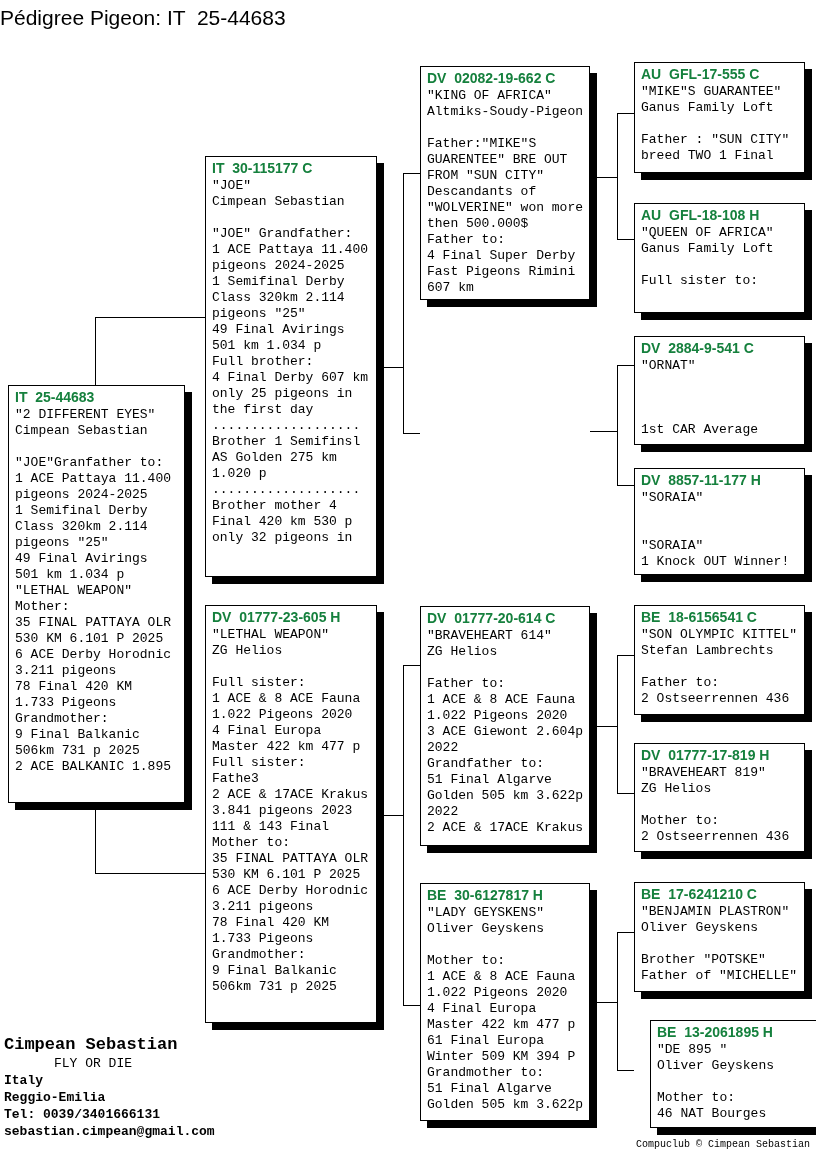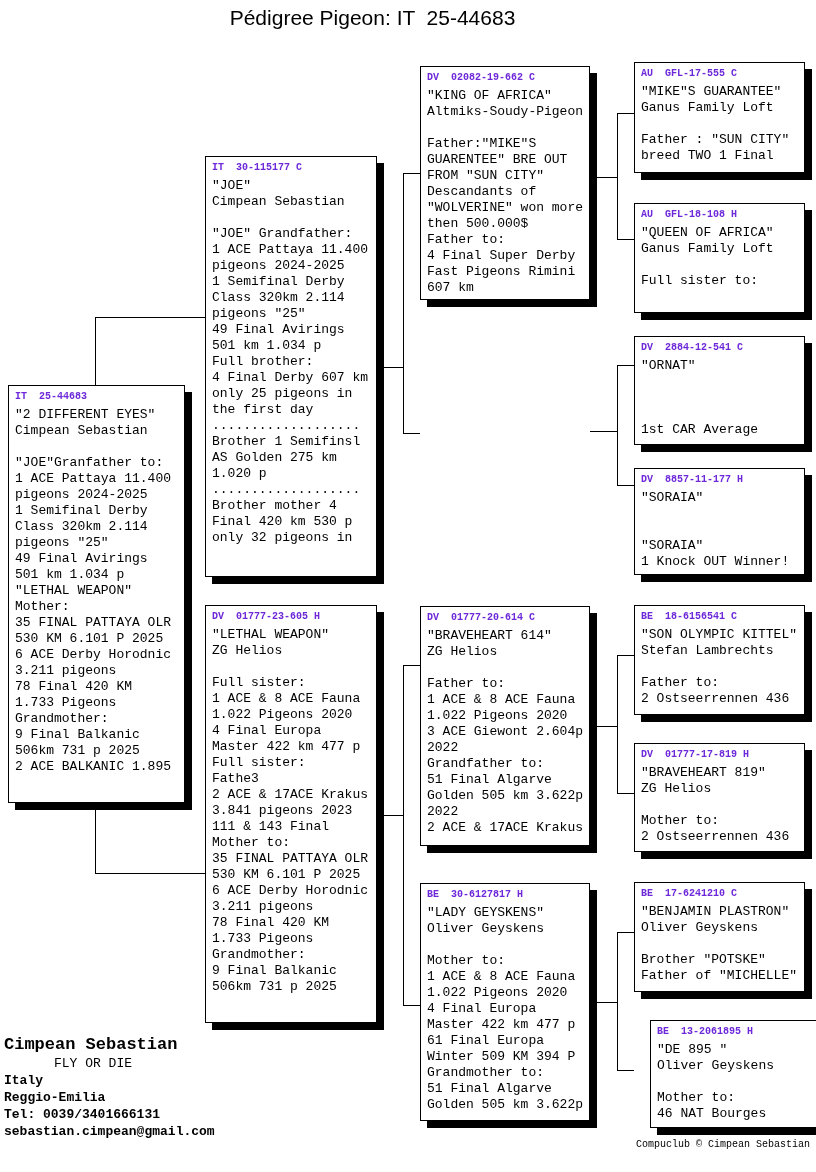--- a/index.html
+++ b/index.html
@@ -1,24 +1,24 @@
 <!DOCTYPE html>
 <html><head>
 <meta charset="utf-8">
 <style>
   html,body{margin:0;padding:0;background:#fff;}
   #page{position:relative;width:816px;height:1172px;background:#ffffff;overflow:hidden;
         font-family:"Liberation Mono",monospace;color:#000;}
-  #title{position:absolute;left:0;top:6px;width:745px;text-align:center;
+  #title{position:absolute;left:0;top:6px;width:745px;text-align:left;
          font-family:"Liberation Sans",sans-serif;font-size:21px;color:#000;white-space:pre;}
   .cline{position:absolute;background:#000;}
   .box{position:absolute;background:#fff;border:1px solid #000;box-shadow:7px 7px 0 #000;
        padding:3px 6px;box-sizing:border-box;overflow:hidden;}
-  .ring{font-family:Liberation Mono, monospace;font-weight:bold;font-size:10px;line-height:16px;
-        color:#6d28d9;white-space:pre;}
+  .ring{font-family:Liberation Sans, sans-serif;font-weight:bold;font-size:14px;line-height:16px;
+        color:#15803d;white-space:pre;}
   .body{font-family:"Liberation Mono",monospace;font-size:13px;line-height:16px;
         color:#000;white-space:pre;margin-top:2px;}
   .owner{position:absolute;left:4px;top:1035px;}
   .owner-name{font-weight:bold;font-size:17px;line-height:20px;white-space:pre;}
   .owner-motto{font-size:13px;line-height:17px;margin-left:50px;white-space:pre;}
   .owner-line{font-size:13px;line-height:17px;white-space:pre;font-weight:bold;}
   .credit{position:absolute;right:6px;top:1139px;width:260px;text-align:right;
           font-size:10px;white-space:pre;}
 </style>
 </head>
@@ -200,21 +200,21 @@
 breed TWO 1 Final</div>
   </div>
   <div class="box" style="left:634px;top:203px;width:171px;height:110px">
     <div class="ring">AU  GFL-18-108 H</div>
     <div class="body">"QUEEN OF AFRICA"
 Ganus Family Loft
 
 Full sister to:</div>
   </div>
   <div class="box" style="left:634px;top:336px;width:171px;height:109px">
-    <div class="ring">DV  2884-12-541 C</div>
+    <div class="ring">DV  2884-9-541 C</div>
     <div class="body">"ORNAT"
 
 
 
 1st CAR Average</div>
   </div>
   <div class="box" style="left:634px;top:468px;width:171px;height:107px">
     <div class="ring">DV  8857-11-177 H</div>
     <div class="body">"SORAIA"
 

